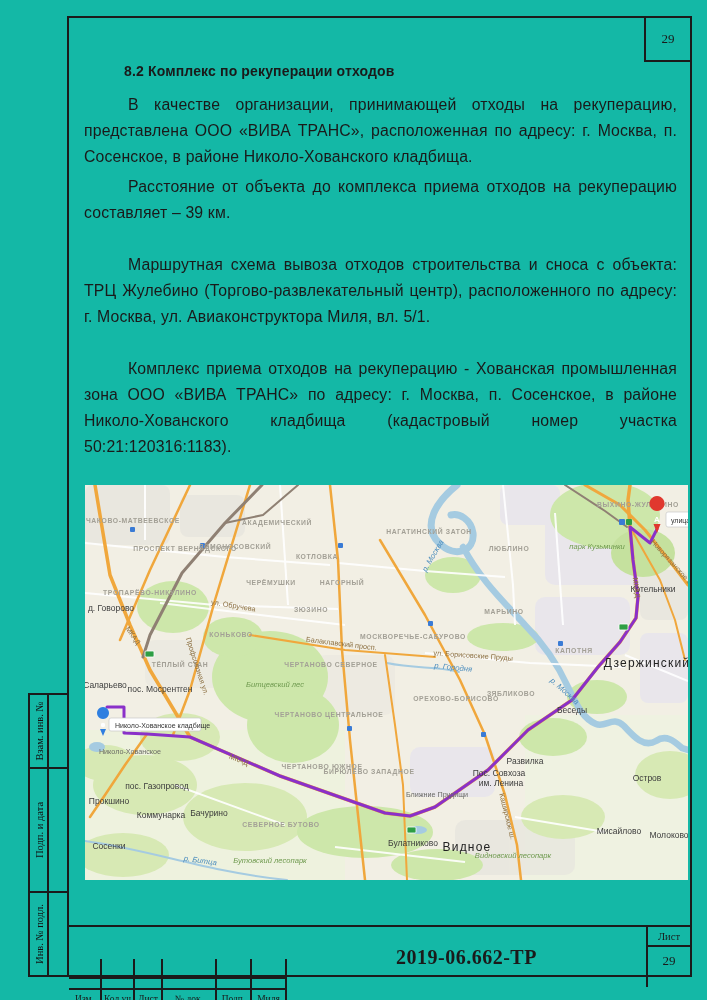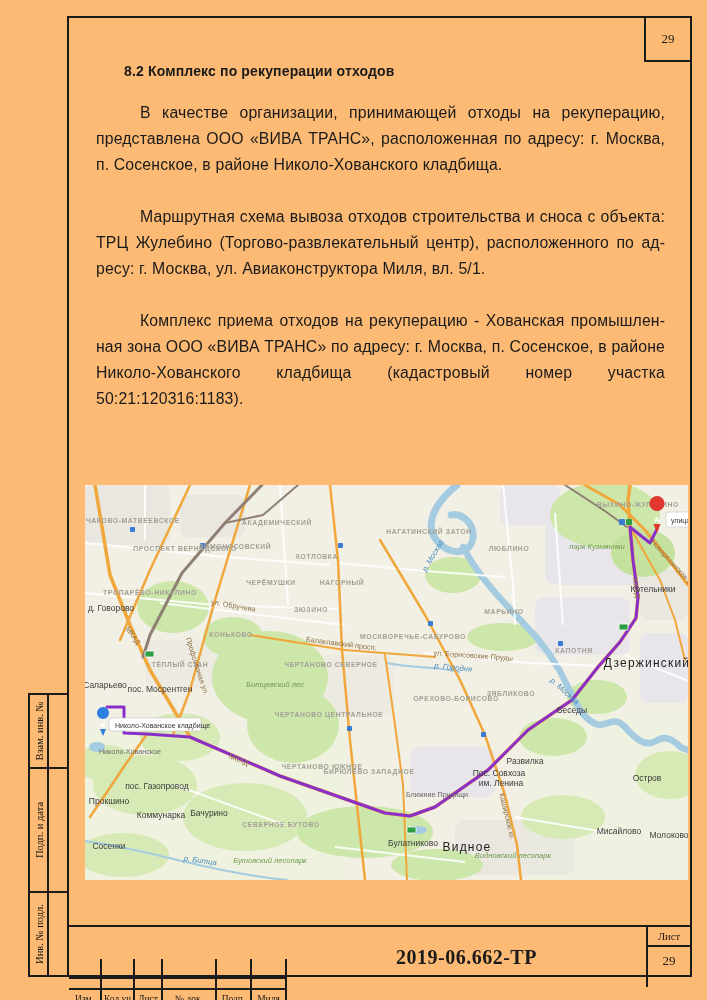--- a/index.html
+++ b/index.html
@@ -1,28 +1,28 @@
 <!DOCTYPE html>
 <html lang="ru"><head>
 <meta charset="utf-8">
 <style>
   html,body{margin:0;padding:0;background:#ffffff;}
-  .page{position:relative;width:707px;height:1000px;background:#fdba74;overflow:hidden;
+  .page{position:relative;width:707px;height:1000px;background:#14b8a6;overflow:hidden;
         font-family:"Liberation Sans",sans-serif;color:#1a1a1a;}
   
   .frame{position:absolute;left:67px;top:16px;width:625px;height:961px;
          border:2px solid #1b1b1b;box-sizing:border-box;}
   .pagenum-box{position:absolute;left:644px;top:16px;width:48px;height:46px;
          border:2px solid #1b1b1b;box-sizing:border-box;display:flex;align-items:center;justify-content:center;
          font-family:"Liberation Serif",serif;font-size:13px;}
   
   .content{position:absolute;left:11px;top:40px;width:601px;
          font-size:15.8px;line-height:26px;letter-spacing:.15px;
          text-align:justify;text-align-last:left;}
-  .content p{margin:16px;text-indent:44px;}
+  .content p{margin:4px;text-indent:44px;}
   .content h2{margin:0 0 8px 0;font-size:14px;line-height:26px;text-indent:44px;font-weight:bold;}
   .gap{margin-top:26px !important;}
   .u{}
   
   .map{position:absolute;left:85px;top:485px;width:603px;height:395px;}
   .map svg{display:block;}
   text{font-family:"Liberation Sans",sans-serif;}
   .ml-d{font-size:6.8px;fill:#a3a096;letter-spacing:.6px;text-anchor:middle;font-weight:bold;}
   .ml-t{font-size:8.5px;fill:#3c3c3c;text-anchor:middle;}
   .ml-T{font-size:12px;fill:#222;text-anchor:middle;letter-spacing:1.2px;}
@@ -60,20 +60,21 @@
 <div class="page">
 
   <div class="pagenum-box">
     <span>29</span>
   </div>
 
   <div class="frame">
     <div class="content">
       <h2>8.2 Комплекс по рекуперации отходов</h2>
       <p>В качестве организации, принимающей отходы на рекуперацию, представлена ООО «ВИВА ТРАНС», расположенная по адресу: г. Москва, п. Сосенское, в районе Николо-Хованского кладбища.</p>
+      <p>Расстояние от объекта до комплекса приема отходов на рекуперацию составляет – 39 км.</p>
       <p class="gap"><span class="u">Маршрутная схема вывоза отходов строительства и сноса с объекта:</span><span> ТРЦ Жулебино (Торгово-развлекательный центр), расположенного по ад­ресу: г. Москва, ул. Авиаконструктора Миля, вл. 5/1.</span></p>
       <p class="gap">Комплекс приема отходов на рекуперацию - Хованская промышлен­ная зона ООО «ВИВА ТРАНС» по адресу: г. Москва, п. Сосенское, в районе Николо-Хованского кладбища (кадастровый номер участка 50:21:120316:1183).</p>
     </div>
   </div>
 
   <div class="map">
     <svg width="603" height="395" viewBox="0 0 603 395" xmlns="http://www.w3.org/2000/svg">
       <rect x="0" y="0" width="603" height="395" fill="#f2efe4"></rect>
 
       <g>

